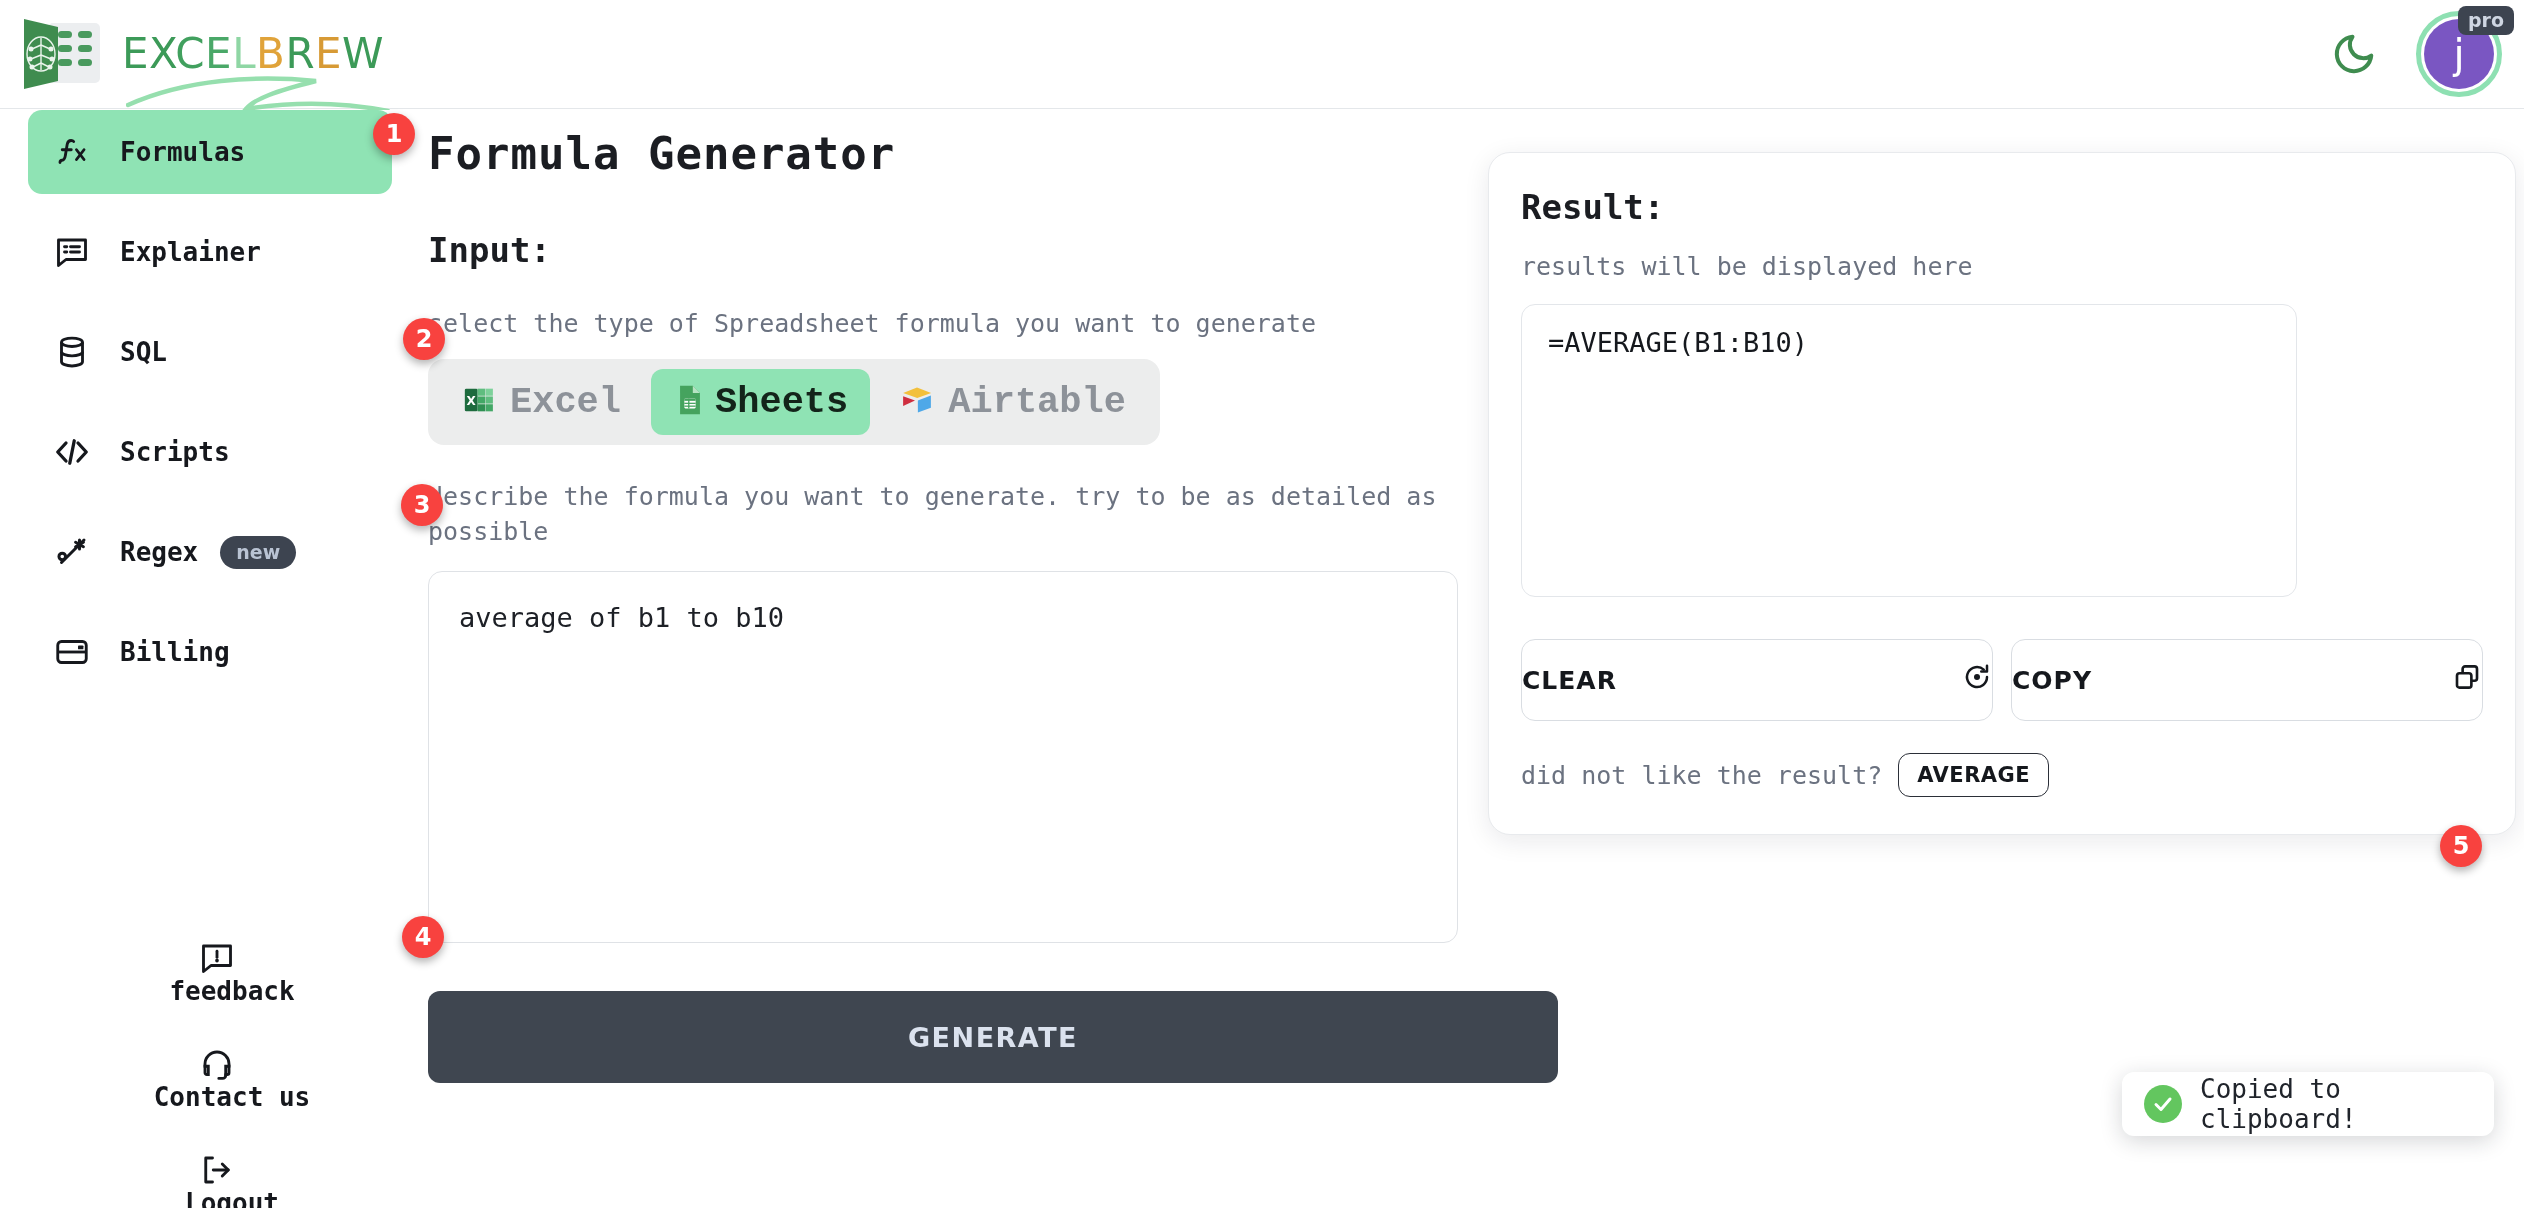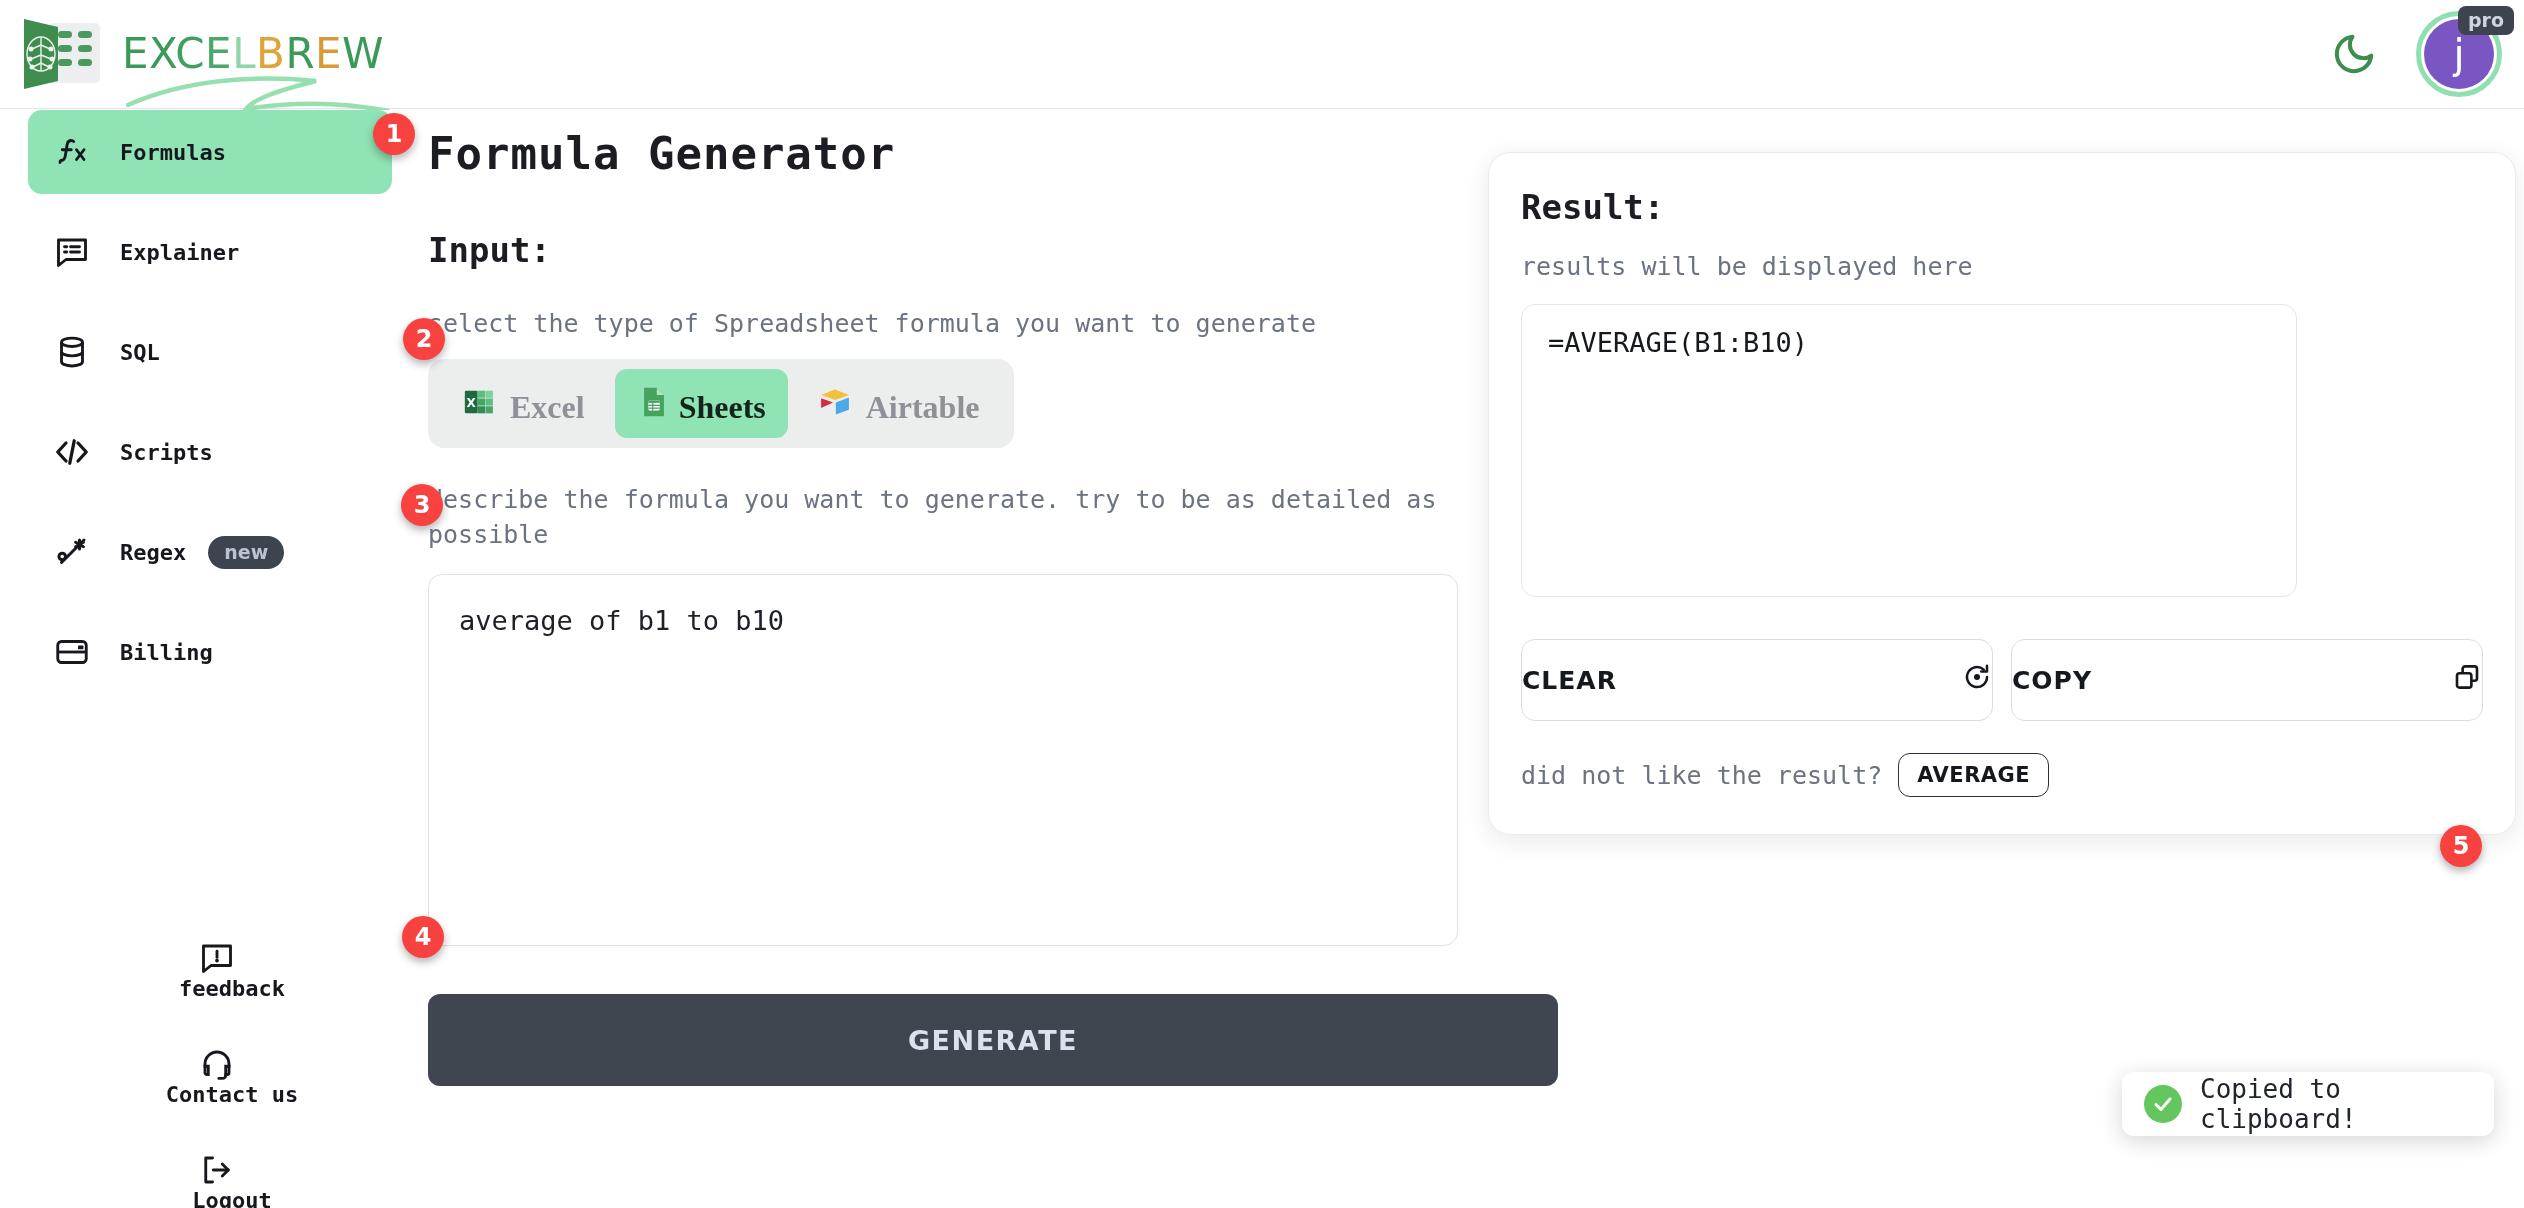--- a/index.html
+++ b/index.html
@@ -66,21 +66,21 @@
   .nav-item {
     display:flex; align-items:center;
     height:84px; margin: 0 28px 16px 28px;
     padding-left:26px; border-radius:14px;
     cursor:pointer;
   }
   .nav-item.active { background:#8fe3b4; }
   .nav-icon { width:48px; flex:none; display:flex; align-items:center; justify-content:flex-start; color:#16181d; }
   .nav-label {
     font-family:"DejaVu Sans Mono","Liberation Mono",monospace;
-    font-size:22px; font-weight:700; color:#16181d;
+    font-size:26px; font-weight:700; color:#16181d;
     margin-left:18px; white-space:nowrap;
   }
   .new-pill {
     margin-left:22px; background:#3d4450; color:#b9c3d3;
     font-family:"DejaVu Sans","Liberation Sans",sans-serif;
     font-size:19px; font-weight:700;
     padding:5px 16px 6px; border-radius:20px;
   }
   .sidebar-footer { position:absolute; left:0; top:830px; width:420px; }
   .sidebar-footer .nav-item { margin-bottom:22px;flex-direction:column; }
@@ -109,22 +109,22 @@
     display:inline-flex; align-items:center;
     background:#eceded; border-radius:16px;
     padding:10px 12px; gap:8px; margin-top:18px;
   }
   .seg-item {
     display:flex; align-items:center; gap:14px;
     padding:12px 22px; border-radius:12px; cursor:pointer;
   }
   .seg-item.active { background:#8fe3b4;gap:8px; }
   .seg-label {
-    font-family:Liberation Serif, serif;
-    font-size:32px; font-weight:700; color:#8d9299;margin-top:8px;
+    font-family:Liberation Mono, monospace;
+    font-size:37px; font-weight:700; color:#8d9299;
   }
   .seg-item.active .seg-label { color:#13241a; }
 
   .textarea-box {
     margin-top:22px; width:1030px; height:372px;
     border:1px solid #dfe2e6; border-radius:14px;
     background:#fff; padding:26px 30px;
     font-size:27px; color:#1d2026; line-height:1.5;
     overflow:hidden;
   }

